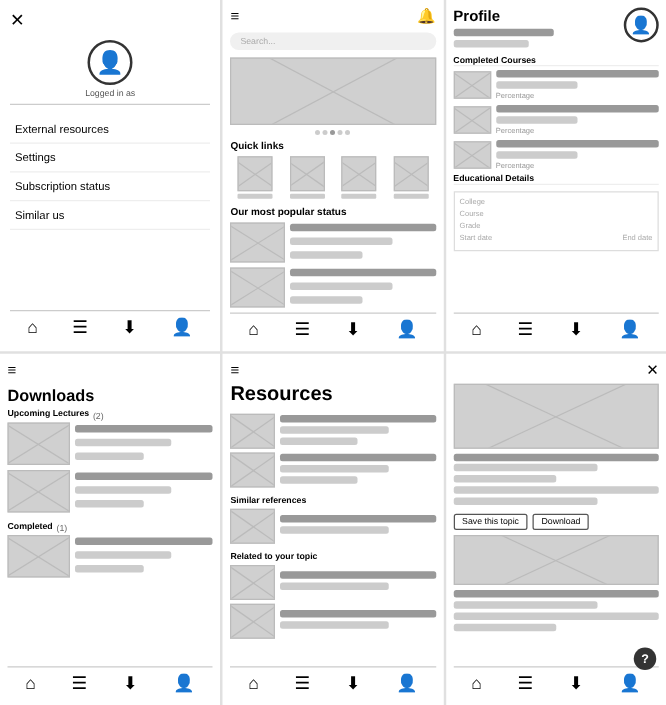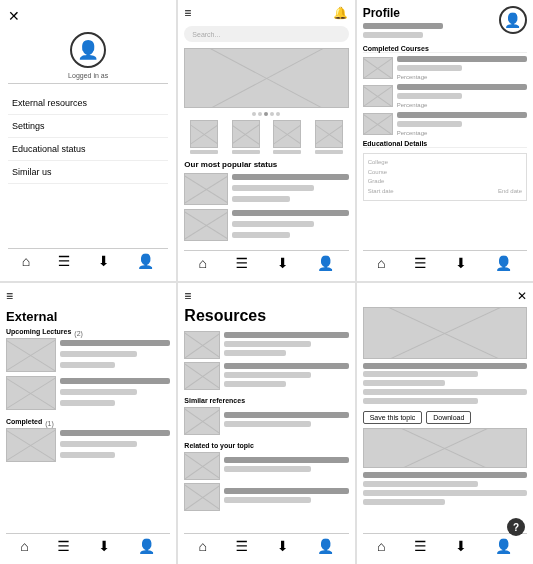--- a/index.html
+++ b/index.html
@@ -364,21 +364,21 @@
     </div>
     <div class="logged-in">Logged in as</div>
   </div>
   <div class="menu-item">
     <span>External resources</span>
   </div>
   <div class="menu-item">
     <span>Settings</span>
   </div>
   <div class="menu-item">
-    <span>Educational status</span>
+    <span>Subscription status</span>
   </div>
   <div class="menu-item">
     <span>Similar us</span>
   </div>
   <div class="bottom-nav">
     <span>⌂</span>
     <span>☰</span>
     <span>⬇</span>
     <span>👤</span>
   </div>
@@ -393,20 +393,21 @@
     <span>Search...</span>
   </div>
   <div class="cross big-wire" style="--deg:28deg;"></div>
   <div class="dots">
     <div class="dot"></div>
     <div class="dot"></div>
     <div class="dot active"></div>
     <div class="dot"></div>
     <div class="dot"></div>
   </div>
+  <div class="section-title">Quick links</div>
   <div class="quick-links">
     <div class="quick-link-item">
       <div class="cross wire-box" style="width:28px;height:28px;--deg:35deg;"></div>
       <div class="quick-link-line"></div>
     </div>
     <div class="quick-link-item">
       <div class="cross wire-box" style="width:28px;height:28px;--deg:35deg;"></div>
       <div class="quick-link-line"></div>
     </div>
     <div class="quick-link-item">
@@ -494,21 +495,21 @@
   <div class="bottom-nav">
     <span>⌂</span>
     <span>☰</span>
     <span>⬇</span>
     <span>👤</span>
   </div>
 </div>
 
 <div class="panel" id="p4">
   <div class="hamburger">≡</div>
-  <div class="page-title">External</div>
+  <div class="page-title">Downloads</div>
   <div style="display:flex;align-items:center;gap:3px;">
     <span class="section-label">Upcoming Lectures</span>
     <span style="font-size:7px;color:#666;">(2)</span>
   </div>
   <div class="dl-item">
     <div class="cross dl-thumb" style="--deg:32deg;"></div>
     <div class="dl-text">
       <div class="line dark full"></div>
       <div class="line medium"></div>
       <div class="line short"></div>

